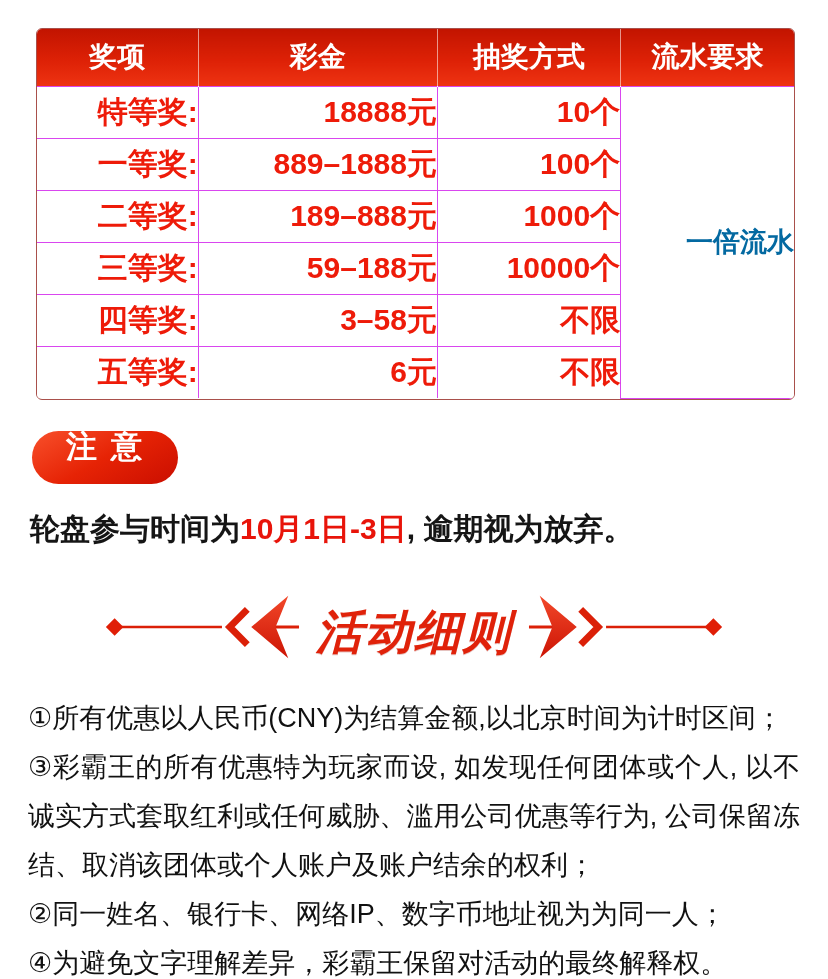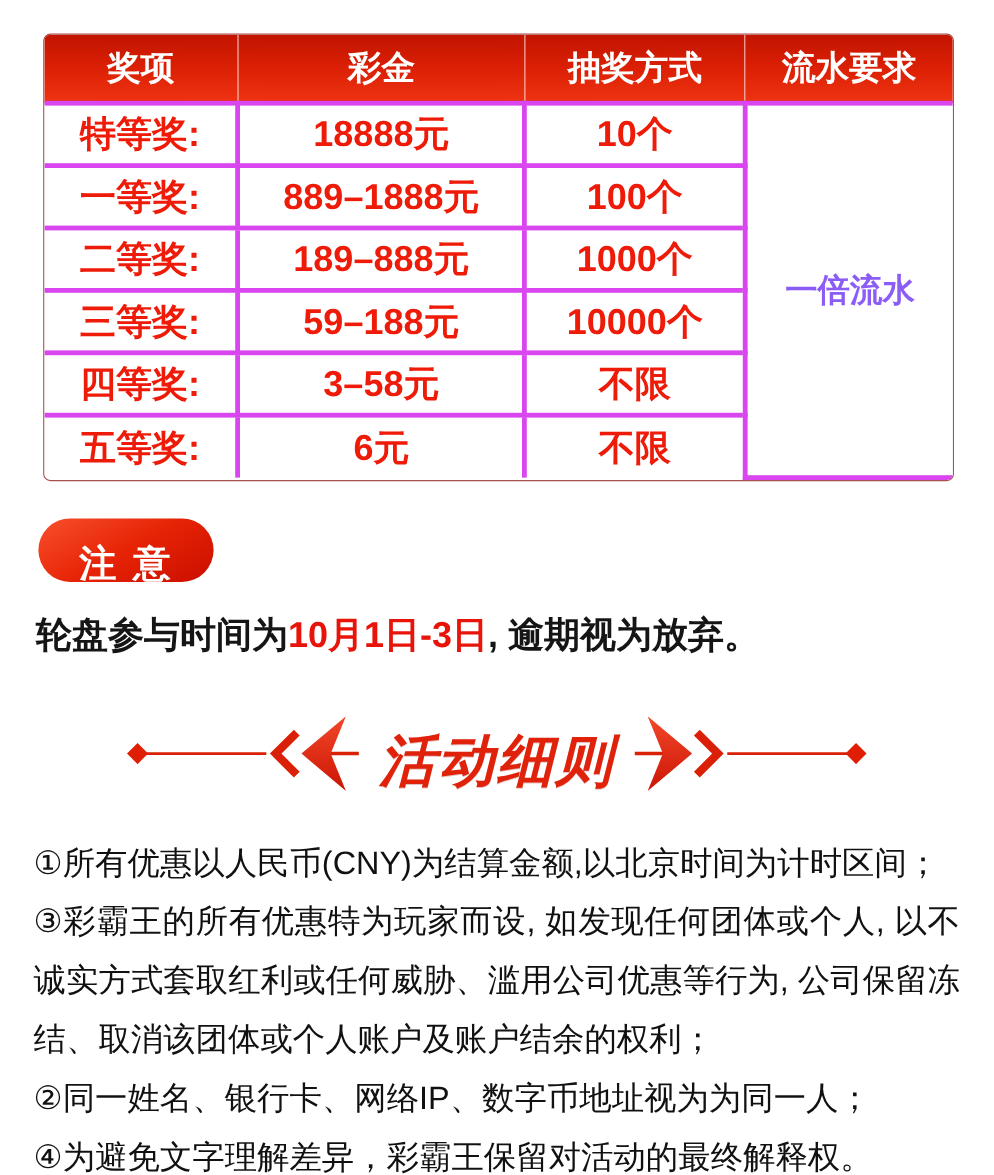--- a/index.html
+++ b/index.html
@@ -24,35 +24,35 @@
   thead th {
     height:57px;
     background:linear-gradient(180deg,#c21400 0%,#dd2106 55%,#ee3312 100%);
     color:#fff; font-size:28px; font-weight:700;
     border-right:1px solid rgba(255,255,255,.55);
     text-align:center; vertical-align:middle;
   }
   thead th:last-child { border-right:none; }
   tbody td {
     height:52px; background:#fff;
-    border:4px solid #d946ef;
-    text-align:center; vertical-align:middle;
+    border:1px solid #d946ef;
+    text-align:right; vertical-align:middle;
     font-size:30px; font-weight:700; color:#ee1b09;
   }
   tbody td.turnover {
-    font-size:27px; font-weight:700; color:#8b5cf6;
+    font-size:27px; font-weight:700; color:#0369a1;
   }
   tbody tr td:first-child { border-left:none; }
   tbody tr td:last-child { border-right:none; }
   tbody tr:last-child td { border-bottom:none; }
 
   
   .badge {
     margin:31px 0 0 32px;
-    display:inline-flex; align-items:flex-end; justify-content:center;
+    display:inline-flex; align-items:flex-start; justify-content:center;
     height:53px; padding:0 22px 0 34px;
     border-radius:27px;
     background:linear-gradient(150deg,#f8502b 0%,#e62305 50%,#ca0e00 100%);
   }
   .badge span {
     color:#fff; font-size:31px; font-weight:700;
     letter-spacing:14px; line-height:1;
   }
 
   

